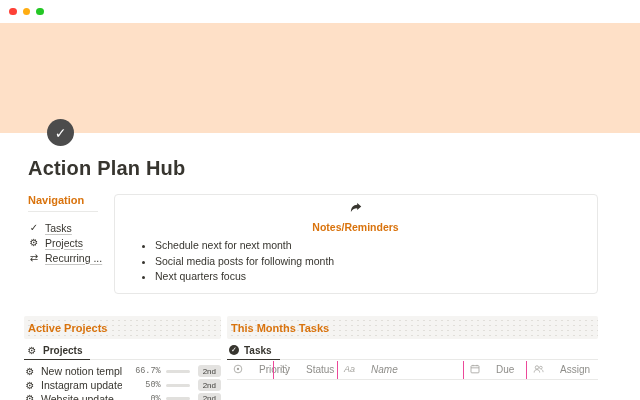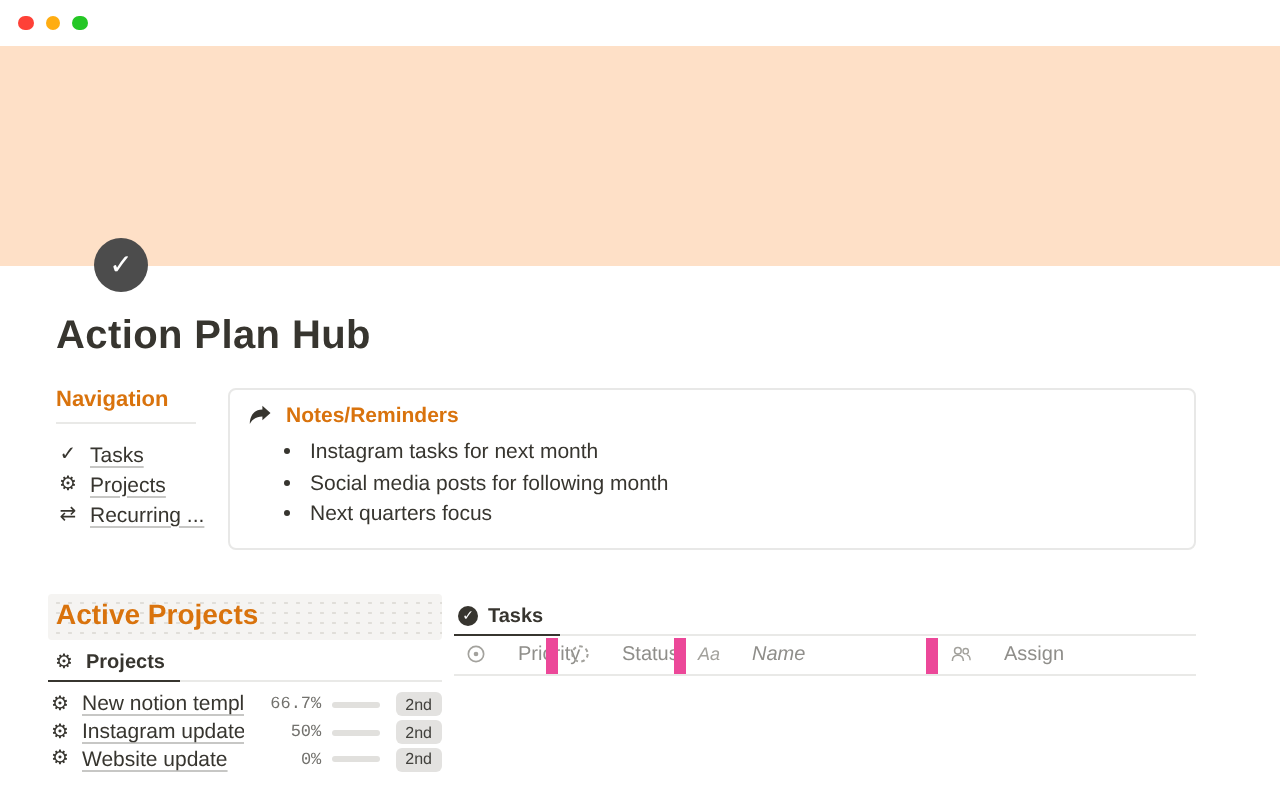--- a/index.html
+++ b/index.html
@@ -31,31 +31,31 @@
   .nav-heading { color:var(--accent); font-size:11px; font-weight:700;
     padding-bottom:5px; border-bottom:1px solid var(--border); }
   .nav-list { list-style:none; margin-top:8px; }
   .nav-item { display:flex; align-items:center; gap:5px; height:15px; font-size:10.5px; cursor:pointer; }
   .nav-ico { width:12px; text-align:center; font-family:"DejaVu Sans",sans-serif;
     font-size:10px; color:#37352f; flex:none; }
   .link-text { text-decoration:underline; text-decoration-color:rgba(55,53,47,.28);
     text-underline-offset:2px; white-space:nowrap; }
 
   .callout { flex:1; border:1px solid #e8e8e7; border-radius:4px; padding:7px 10px 8px 9px; background:#fff; }
-  .callout-head { display:flex; align-items:center; gap:7px; }
+  .callout-head { display:flex; align-items:center; gap:7px;flex-direction:column; }
   .callout-title { color:var(--accent); font-size:10.5px; font-weight:700; }
   .callout ul { margin:5px 0 0 31px; }
   .callout li { font-size:10.5px; line-height:15.5px; }
 
   
   .strip { background:#f5f4f2;
     background-image:radial-gradient(#e0ded9 .8px, transparent .9px);
     background-size:6px 5px; background-position:2px 2px;
     border-radius:2px; padding:2px 4px 3px 4px; }
-  .strip span { color:var(--accent); font-size:14px; font-weight:700; }
+  .strip span { color:var(--accent); font-size:11px; font-weight:700; }
 
   
   .row2 { display:flex; gap:6px; margin-top:22px; align-items:flex-start; }
   .col-left { width:197px; flex:none; }
   .col-right { flex:1; }
 
   .tabrow { display:flex; border-bottom:1px solid var(--border); margin-top:4px; }
   .tab { display:inline-flex; align-items:center; gap:5px; padding:2px 8px 3px 2px;
     border-bottom:1.5px solid #37352f; margin-bottom:-1px; font-size:10px; font-weight:600; cursor:pointer; }
   .check-circle { width:10px; height:10px; border-radius:50%; background:#37352f; color:#fff;
@@ -67,21 +67,21 @@
   .proj-name { flex:1; font-size:10.5px; white-space:nowrap; overflow:hidden; }
   .pct { width:34px; flex:none; text-align:right; font-size:8.5px; color:#73726e;font-family:Liberation Mono, monospace; }
   .bar { width:24px; height:3px; border-radius:2px; background:#e1e0dd; flex:none; overflow:hidden; }
   .bar-fill { height:100%; background:var(--progress-fill); border-radius:2px; }
   .badge { background:var(--badge-bg); border-radius:3px; font-size:8px; padding:1.5px 5px;
     color:#41403c; flex:none; margin-left:3px; }
 
   .thead { display:flex; border-bottom:1px solid var(--border); margin-top:1px; }
   .th { display:flex; align-items:center; gap:16px; font-size:10px; color:#8f8e8a;
     padding:3px 4px 4px 6px; cursor:pointer; }
-  .th + .th { border-left:6px solid #ec4899; }
+  .th + .th { border-left:1px solid #ec4899; }
   .th-priority { width:46px; flex:none; }
   .th-status { width:64px; flex:none; }
   .th-name { width:126px; flex:none;font-style:italic; }
   .th-due { width:63px; flex:none; }
   .th-assign { flex:1; }
   .aa { font-size:9px; color:#a3a29d; font-weight:500; }
   .empty-row { font-size:10px; color:#a5a4a0; padding:5px 0 6px 7px;
     border-bottom:1px solid var(--border); }
   svg { display:block; }
 </style>
@@ -125,21 +125,21 @@
     <div class="callout">
       <div class="callout-head">
         <span>
           <svg width="12" height="12" viewBox="0 0 16 16">
             <path d="M9.6 3.6 L9.6 1.2 L15 6 L9.6 10.8 L9.6 8.3 C5.4 8.3 2.8 10.2 1.2 13.4 C1.2 7.6 4.4 3.6 9.6 3.6 Z" fill="#37352f"></path>
           </svg>
         </span>
         <span class="callout-title">Notes/Reminders</span>
       </div>
       <ul>
-        <li>Instagram tasks for next month</li>
+        <li>Schedule next for next month</li>
         <li>Social media posts for following month</li>
         <li>Next quarters focus</li>
       </ul>
     </div>
   </div>
 
   <div class="row2">
 
     <div class="col-left">
       <div class="strip">
@@ -170,20 +170,23 @@
           <span class="nav-ico">⚙</span>
           <span class="proj-name"><span class="link-text">Website update</span></span>
           <span class="pct">0%</span>
           <span class="bar"><span class="bar-fill" style="width: 0%;"></span></span>
           <span class="badge">2nd</span>
         </div>
       </div>
     </div>
 
     <div class="col-right">
+      <div class="strip">
+        <span>This Months Tasks</span>
+      </div>
       <div class="tabrow">
         <div class="tab">
           <span class="check-circle">✓</span>
           <span>Tasks</span>
         </div>
       </div>
       <div class="thead">
         <div class="th th-priority">
           <span>
             <svg width="10" height="10" viewBox="0 0 12 12">
@@ -197,20 +200,31 @@
           <span>
             <svg width="10" height="10" viewBox="0 0 12 12">
                 <circle cx="6" cy="6" r="4.6" fill="none" stroke="#a3a29d" stroke-width="1.2" stroke-dasharray="2.2 2"></circle>
               </svg>
           </span>
           <span>Status</span>
         </div>
         <div class="th th-name">
           <span class="aa">Aa</span>
           <span>Name</span>
+        </div>
+        <div class="th th-due">
+          <span>
+            <svg width="10" height="10" viewBox="0 0 12 12">
+                <rect x="1.2" y="2" width="9.6" height="8.6" rx="1" fill="none" stroke="#a3a29d" stroke-width="1"></rect>
+                <line x1="1.2" y1="4.6" x2="10.8" y2="4.6" stroke="#a3a29d" stroke-width="1"></line>
+                <line x1="3.6" y1="1" x2="3.6" y2="2.6" stroke="#a3a29d" stroke-width="1"></line>
+                <line x1="8.4" y1="1" x2="8.4" y2="2.6" stroke="#a3a29d" stroke-width="1"></line>
+              </svg>
+          </span>
+          <span>Due</span>
         </div>
         <div class="th th-assign">
           <span>
             <svg width="11" height="10" viewBox="0 0 14 12">
                 <circle cx="5" cy="4" r="2.1" fill="none" stroke="#a3a29d" stroke-width="1"></circle>
                 <path d="M1.5 10.5 C1.5 8 3 6.8 5 6.8 C7 6.8 8.5 8 8.5 10.5" fill="none" stroke="#a3a29d" stroke-width="1"></path>
                 <circle cx="10" cy="4.2" r="1.7" fill="none" stroke="#a3a29d" stroke-width="0.9"></circle>
                 <path d="M10.8 6.6 C12 7 12.8 8.2 12.8 10" fill="none" stroke="#a3a29d" stroke-width="0.9"></path>
               </svg>
           </span>

